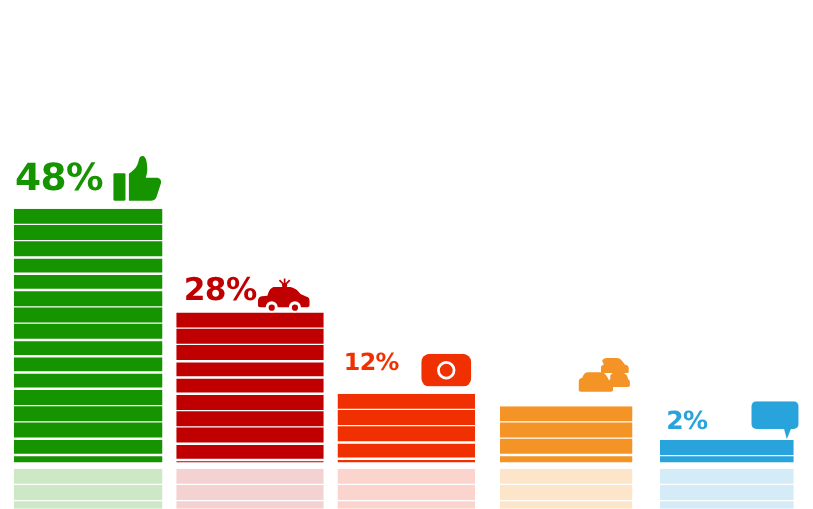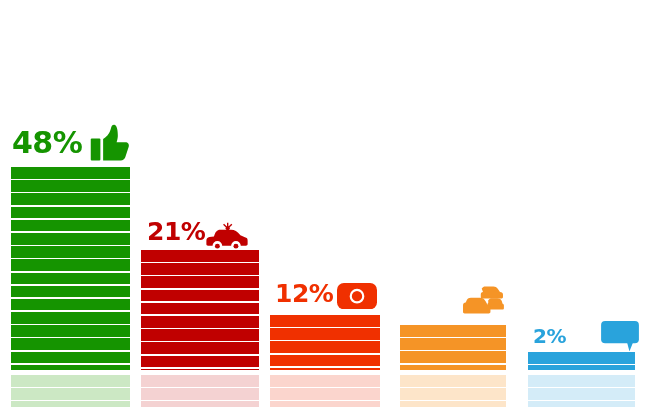--- a/index.html
+++ b/index.html
@@ -92,21 +92,21 @@
       <div class="stripe" style="height:11.6px;background:#c00000;margin-bottom:1.6px;"></div>
       <div class="stripe" style="height:11.6px;background:#c00000;margin-bottom:1.6px;"></div>
       <div class="stripe" style="height:11.6px;background:#c00000;margin-bottom:1.6px;"></div>
       <div class="stripe" style="height:1.1999999999999886px;background:#c00000;margin-bottom:1.6px;"></div>
     </div>
     <div class="bar-reflection" style="left: 141px; width: 118px; top: 375px; height: 33px;">
       <div class="stripe" style="height:11.6px;background:#f4d2d2;margin-bottom:1.6px;"></div>
       <div class="stripe" style="height:11.6px;background:#f4d2d2;margin-bottom:1.6px;"></div>
       <div class="stripe" style="height:6.600000000000001px;background:#f4d2d2;margin-bottom:1.6px;"></div>
     </div>
-    <div class="bar-label" style="left: 147px; top: 219px; bottom: auto; font-size: 25px; color: rgb(192, 0, 0);">21%</div>
+    <div class="bar-label" style="left: 147px; top: 219px; bottom: auto; font-size: 25px; color: rgb(192, 0, 0);">28%</div>
     <div class="bar-icon" style="left: 205px; top: 220px; bottom: auto;">
       <svg width="44" height="31.68" viewBox="0 0 64 46">
       <path fill="#c00000" d="M33 4 L33 14 M27 6 L33 12 M39 6 L33 12" stroke="#c00000" stroke-width="2"></path>
       <circle fill="#c00000" cx="33" cy="12" r="3"></circle>
       <path fill="#c00000" d="M13 24c2-7 4.5-10 9-10h16c5 0 9 2.5 13.5 8L58 25c3 0.6 4 2 4 5v5c0 1.6-1 2.5-2.6 2.5H52a7 7 0 0 0-14 0H25a7 7 0 0 0-14 0H4.5C2.6 37.5 2 36.6 2 35v-5c0-3 1.5-5 4.5-5.4z"></path>
       <circle fill="#ffffff" cx="18" cy="38" r="5.5"></circle>
       <circle fill="#c00000" cx="18" cy="38" r="3.6"></circle>
       <circle fill="#ffffff" cx="45" cy="38" r="5.5"></circle>
       <circle fill="#c00000" cx="45" cy="38" r="3.6"></circle>
     </svg>
@@ -116,21 +116,21 @@
       <div class="stripe" style="height:11.6px;background:#f03000;margin-bottom:1.6px;"></div>
       <div class="stripe" style="height:11.6px;background:#f03000;margin-bottom:1.6px;"></div>
       <div class="stripe" style="height:11.6px;background:#f03000;margin-bottom:1.6px;"></div>
       <div class="stripe" style="height:2.200000000000003px;background:#f03000;margin-bottom:1.6px;"></div>
     </div>
     <div class="bar-reflection" style="left: 270px; width: 110px; top: 375px; height: 33px;">
       <div class="stripe" style="height:11.6px;background:#fbd5cd;margin-bottom:1.6px;"></div>
       <div class="stripe" style="height:11.6px;background:#fbd5cd;margin-bottom:1.6px;"></div>
       <div class="stripe" style="height:6.600000000000001px;background:#fbd5cd;margin-bottom:1.6px;"></div>
     </div>
-    <div class="bar-label" style="left: 275px; top: 281px; bottom: auto; font-size: 25px; color: rgb(240, 48, 0);">12%</div>
+    <div class="bar-label" style="left: 275px; top: 281px; bottom: auto; font-size: 19px; color: rgb(240, 48, 0);">12%</div>
     <div class="bar-icon" style="left: 337px; top: 283px; bottom: auto;">
       <svg width="40" height="26.400000000000002" viewBox="0 0 64 42">
       <rect fill="#f03000" x="0" y="0" width="64" height="42" rx="11"></rect>
       <circle fill="none" stroke="#ffffff" stroke-width="3.5" cx="32" cy="21" r="10"></circle>
     </svg>
     </div>
     <div class="bar-stack" style="left: 400px; width: 106px; top: 325px; height: 45px; bottom: auto;">
       <div class="stripe" style="height:11.6px;background:#f59426;margin-bottom:1.6px;"></div>
       <div class="stripe" style="height:11.6px;background:#f59426;margin-bottom:1.6px;"></div>
       <div class="stripe" style="height:11.6px;background:#f59426;margin-bottom:1.6px;"></div>

